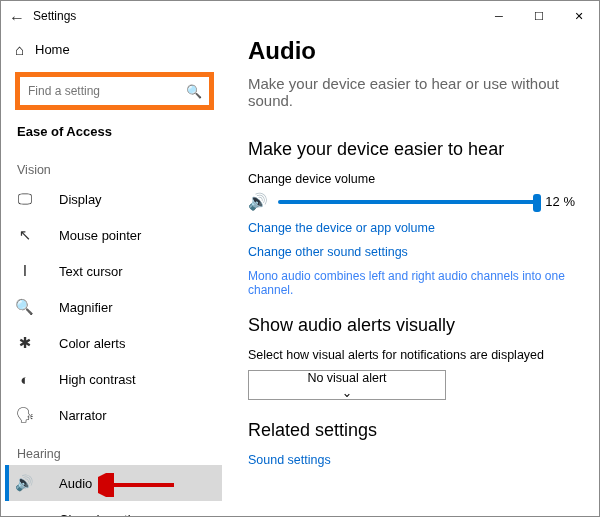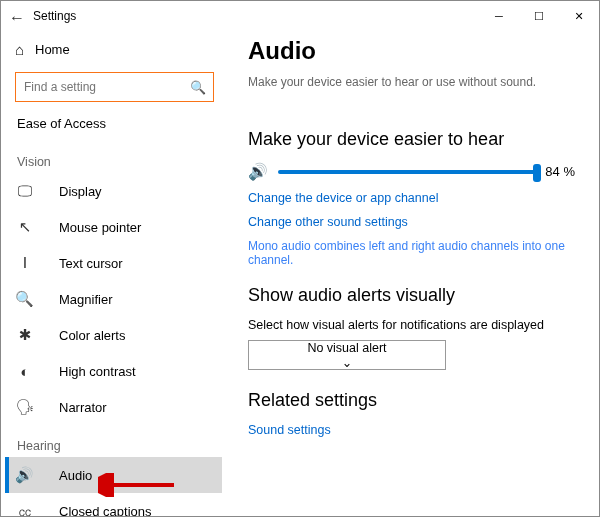--- a/index.html
+++ b/index.html
@@ -8,32 +8,32 @@
   .titlebar .back { width:24px; font-size:16px; color:#333; }
   .titlebar .title { font-size:12px; color:#000; }
   .winbtns { margin-left:auto; display:flex; }
   .winbtn { width:40px; height:30px; display:flex; align-items:center; justify-content:center; font-size:11px; font-family:"Segoe UI",sans-serif; }
   .body { flex:1; display:flex; overflow:hidden; }
   .sidebar { width:225px; box-sizing:border-box; padding:0 4px; overflow-y:auto; }
   .home-row { display:flex; align-items:center; padding:8px 10px; margin-top:2px; }
   .home-row .icon { width:20px; font-size:15px; }
   .home-row .label { font-size:13px; }
   .searchrow { margin:6px 8px 10px 10px; }
-  .searchbox { display:flex; align-items:center; border:1px solid #f97316; height:28px; padding:0 6px; background:#fff; }
+  .searchbox { display:flex; align-items:center; border:5px solid #f97316; height:28px; padding:0 6px; background:#fff; }
   .searchbox input { border:none; outline:none; flex:1; font-size:12px; color:#666; background:transparent; }
-  .sidebar-heading { font-size:13px; font-weight:400; padding:4px 12px 10px 12px; }
+  .sidebar-heading { font-size:13px; font-weight:700; padding:4px 12px 10px 12px; }
   .group-label { font-size:12.5px; color:#666; padding:14px 12px 4px 12px; }
   .nav-item { display:flex; align-items:center; height:36px; padding:0 10px; position:relative; }
   .nav-item .icon { width:20px; font-size:15px; color:#333; display:flex; justify-content:center; }
   .nav-item .label { font-size:13px; margin-left:24px; }
   .nav-item.selected { background:#d9d9d9; }
   .nav-item.selected::before { content:""; position:absolute; left:0; top:0; bottom:0; width:4px; background:#0078d4; }
   .content { flex:1; overflow-y:auto; padding:6px 24px 0 22px; box-sizing:border-box; }
   .page-title { font-size:24px; font-weight:600; margin:0 0 10px 0; }
-  .desc { font-size:12px; color:#666; margin-bottom:40px; }
+  .desc { font-size:15px; color:#666; margin-bottom:30px; }
   .section-title { font-size:18px; font-weight:400; margin:0 0 12px 0; }
   .sublabel { font-size:12.5px; margin-bottom:6px; }
   .slider-row { display:flex; align-items:center; gap:10px; margin-bottom:10px; }
   .vol-icon { font-size:16px; }
   .slider-track { flex:1; height:4px; background:#0078d4; position:relative; border-radius:2px; }
   .slider-thumb { position:absolute; right:-6px; top:-6px; width:8px; height:18px; background:#0078d4; border-radius:3px; }
   .pct { font-size:13px; white-space:nowrap; }
   .link { color:#0066cc; font-size:12.5px; margin-bottom:10px; display:block; }
   .boxed { border:3px solid #d00000; padding:6px 8px 6px 8px; margin:4px 0 10px 0; width:158px; box-sizing:border-box; }
   .boxed .toggle-label { font-size:13px; margin-bottom:6px; }
@@ -115,28 +115,29 @@
         <span class="icon">㏄</span>
         <span class="label">Closed captions</span>
       </div>
     </div>
 
     <div class="content">
       <div class="page-title">Audio</div>
       <div class="desc">Make your device easier to hear or use without sound.</div>
 
       <div class="section-title">Make your device easier to hear</div>
+      <div class="sublabel">Change device volume</div>
       <div class="slider-row">
         <span class="vol-icon">🔊</span>
         <div class="slider-track">
           <div class="slider-thumb"></div>
         </div>
-        <span class="pct">84 %</span>
+        <span class="pct">12 %</span>
       </div>
-      <a class="link">Change the device or app channel</a>
+      <a class="link">Change the device or app volume</a>
       <a class="link">Change other sound settings</a>
 
       <div class="mono-note">Mono audio combines left and right audio channels into one channel.</div>
 
       <div class="section-title">Show audio alerts visually</div>
       <div class="sublabel" style="margin-bottom:8px;">Select how visual alerts for notifications are displayed</div>
       <div class="dropdown">
         <span>No visual alert</span>
         <span>⌄</span>
       </div>

